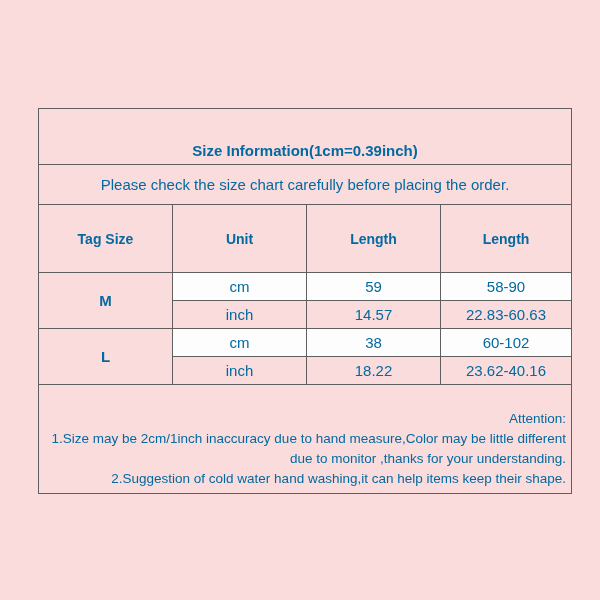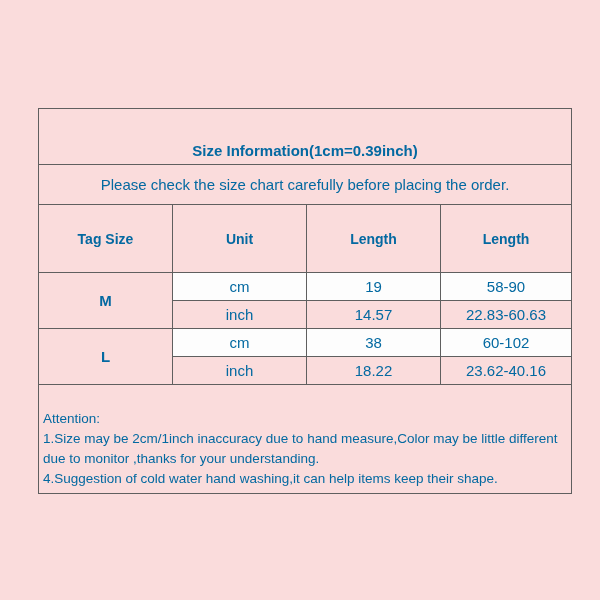--- a/index.html
+++ b/index.html
@@ -51,21 +51,21 @@
   td.cell-pink  { background: #fadcdc; }
   tr.attention-row td {
     height: 109px;
     text-align: left;
     vertical-align: bottom;
     padding: 4px 5px 4px 4px;
     font-size: 13.5px;
     line-height: 20px;
     background: #fadcdc;
   }
-  .attention-text div { text-align: left; }
+  .attention-text div { text-align: right; }
 </style>
 </head>
 <body>
 
 <div class="canvas">
   <table class="size-table">
     <colgroup>
       <col style="width:134px">
       <col style="width:134px">
       <col style="width:134px">
@@ -80,21 +80,21 @@
       </tr>
       <tr class="header-row">
         <td>Tag Size</td>
         <td>Unit</td>
         <td>Length</td>
         <td>Length</td>
       </tr>
       <tr class="data-row">
         <td rowspan="2" class="tag-cell">M</td>
         <td class="cell-white">cm</td>
-        <td class="cell-white">19</td>
+        <td class="cell-white">59</td>
         <td class="cell-white">58-90</td>
       </tr>
       <tr class="data-row">
         <td class="cell-pink">inch</td>
         <td class="cell-pink">14.57</td>
         <td class="cell-pink">22.83-60.63</td>
       </tr>
       <tr class="data-row">
         <td rowspan="2" class="tag-cell">L</td>
         <td class="cell-white">cm</td>
@@ -104,19 +104,19 @@
       <tr class="data-row">
         <td class="cell-pink">inch</td>
         <td class="cell-pink">18.22</td>
         <td class="cell-pink">23.62-40.16</td>
       </tr>
       <tr class="attention-row">
         <td colspan="4">
           <div class="attention-text">
             <div>Attention:</div>
             <div>1.Size may be 2cm/1inch inaccuracy due to hand measure,Color may be little different due to monitor ,thanks for your understanding.</div>
-            <div>4.Suggestion of cold water hand washing,it can help items keep their shape.</div>
+            <div>2.Suggestion of cold water hand washing,it can help items keep their shape.</div>
           </div>
         </td>
       </tr>
     </tbody>
   </table>
 </div>
 
 </body></html>

